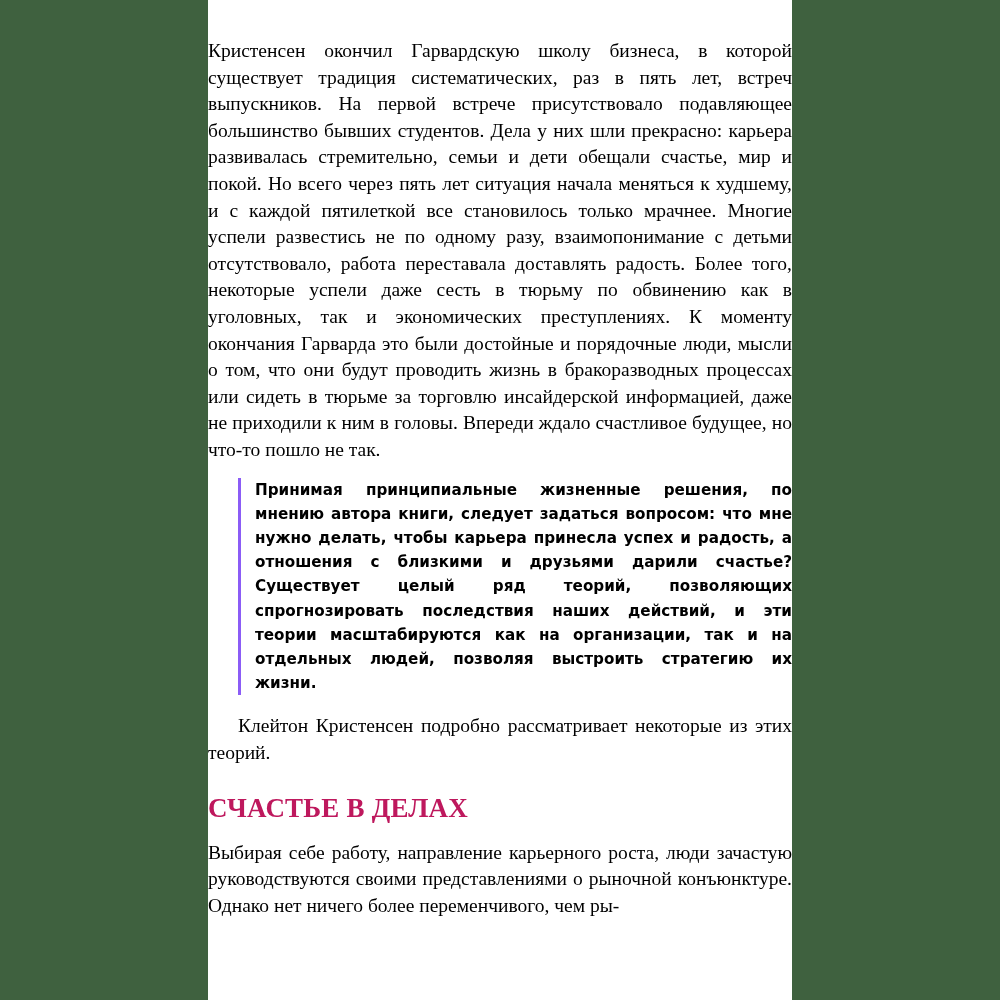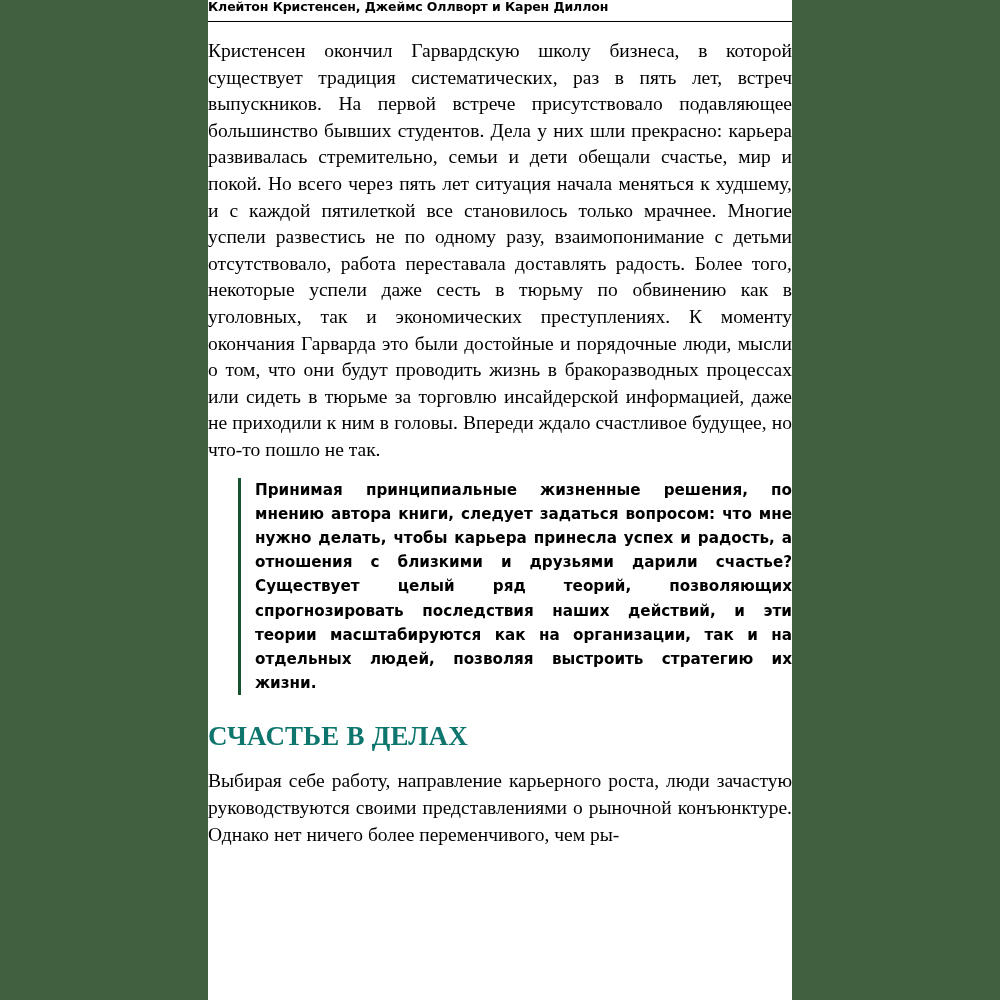--- a/index.html
+++ b/index.html
@@ -58,38 +58,38 @@
   p.lead {
     font-weight: bold;
     margin-bottom: 22px;
   }
   p.indent {
     text-indent: 30px;
   }
   .quote-block {
     margin: 4px 0 18px 30px;
     padding: 0 0 0 14px;
-    border-left: 3px solid #14532d;
+    border-left: 3px solid #8b5cf6;
     box-sizing: border-box;
     width: 554px;
   }
   .quote-text {
     font-family: "DejaVu Sans", sans-serif;
     font-size: 15.2px;
     line-height: 24.2px;
     font-weight: bold;
     color: #000;
     text-align: justify;
     margin: 0;
   }
   h2.section-title {
     font-family: "Liberation Serif", serif;
     font-size: 27px;
     font-weight: bold;
-    color: #0f766e;
+    color: #be185d;
     margin: 26px 0 16px 0;
     letter-spacing: 0.2px;
   }
   .footer {
     position: absolute;
     left: 0;
     bottom: 4px;
     width: 584px;
   }
   .page-number {
@@ -97,33 +97,31 @@
     font-size: 18px;
     color: #000;
     padding-left: 2px;
   }
 </style>
 </head>
 <body>
 
 <div id="page">
 
-  <div class="header">
-    <div class="header-text">Клейтон Кристенсен, Джеймс Оллворт и Карен Диллон</div>
-  </div>
 
   <div class="content">
 
 
     <p class="body-par">Кристенсен окончил Гарвардскую школу бизнеса, в которой существует традиция систематических, раз в пять лет, встреч выпускников. На первой встрече присутствовало подавляющее большинство бывших студентов. Дела у них шли прекрасно: карьера развивалась стремительно, семьи и дети обещали счастье, мир и покой. Но всего через пять лет ситуация начала меняться к худшему, и с каждой пятилеткой все становилось только мрачнее. Многие успели развестись не по одному разу, взаимопонимание с детьми отсутствовало, работа переставала доставлять радость. Более того, некоторые успели даже сесть в тюрьму по обвинению как в уголовных, так и экономических преступлениях. К моменту окончания Гарварда это были достойные и порядочные люди, мысли о том, что они будут проводить жизнь в бракоразводных процессах или сидеть в тюрьме за торговлю инсайдерской информацией, даже не приходили к ним в головы. Впереди ждало счастливое будущее, но что-то пошло не так.</p>
 
     <div class="quote-block">
       <p class="quote-text">Принимая принципиальные жизненные решения, по мнению автора книги, следует задаться вопросом: что мне нужно делать, чтобы карьера принесла успех и радость, а отношения с близкими и друзьями дарили счастье? Существует целый ряд теорий, позволяющих спрогнозировать последствия наших действий, и эти теории масштабируются как на организации, так и на отдельных людей, позволяя выстроить стратегию их жизни.</p>
     </div>
 
+    <p class="body-par indent">Клейтон Кристенсен подробно рассматривает некоторые из этих теорий.</p>
 
     <h2 class="section-title">СЧАСТЬЕ В ДЕЛАХ</h2>
 
     <p class="body-par">Выбирая себе работу, направление карьерного роста, люди зачастую руководствуются своими представлениями о рыночной конъюнктуре. Однако нет ничего более переменчивого, чем ры-</p>
 
   </div>
 
 
 </div>
 

